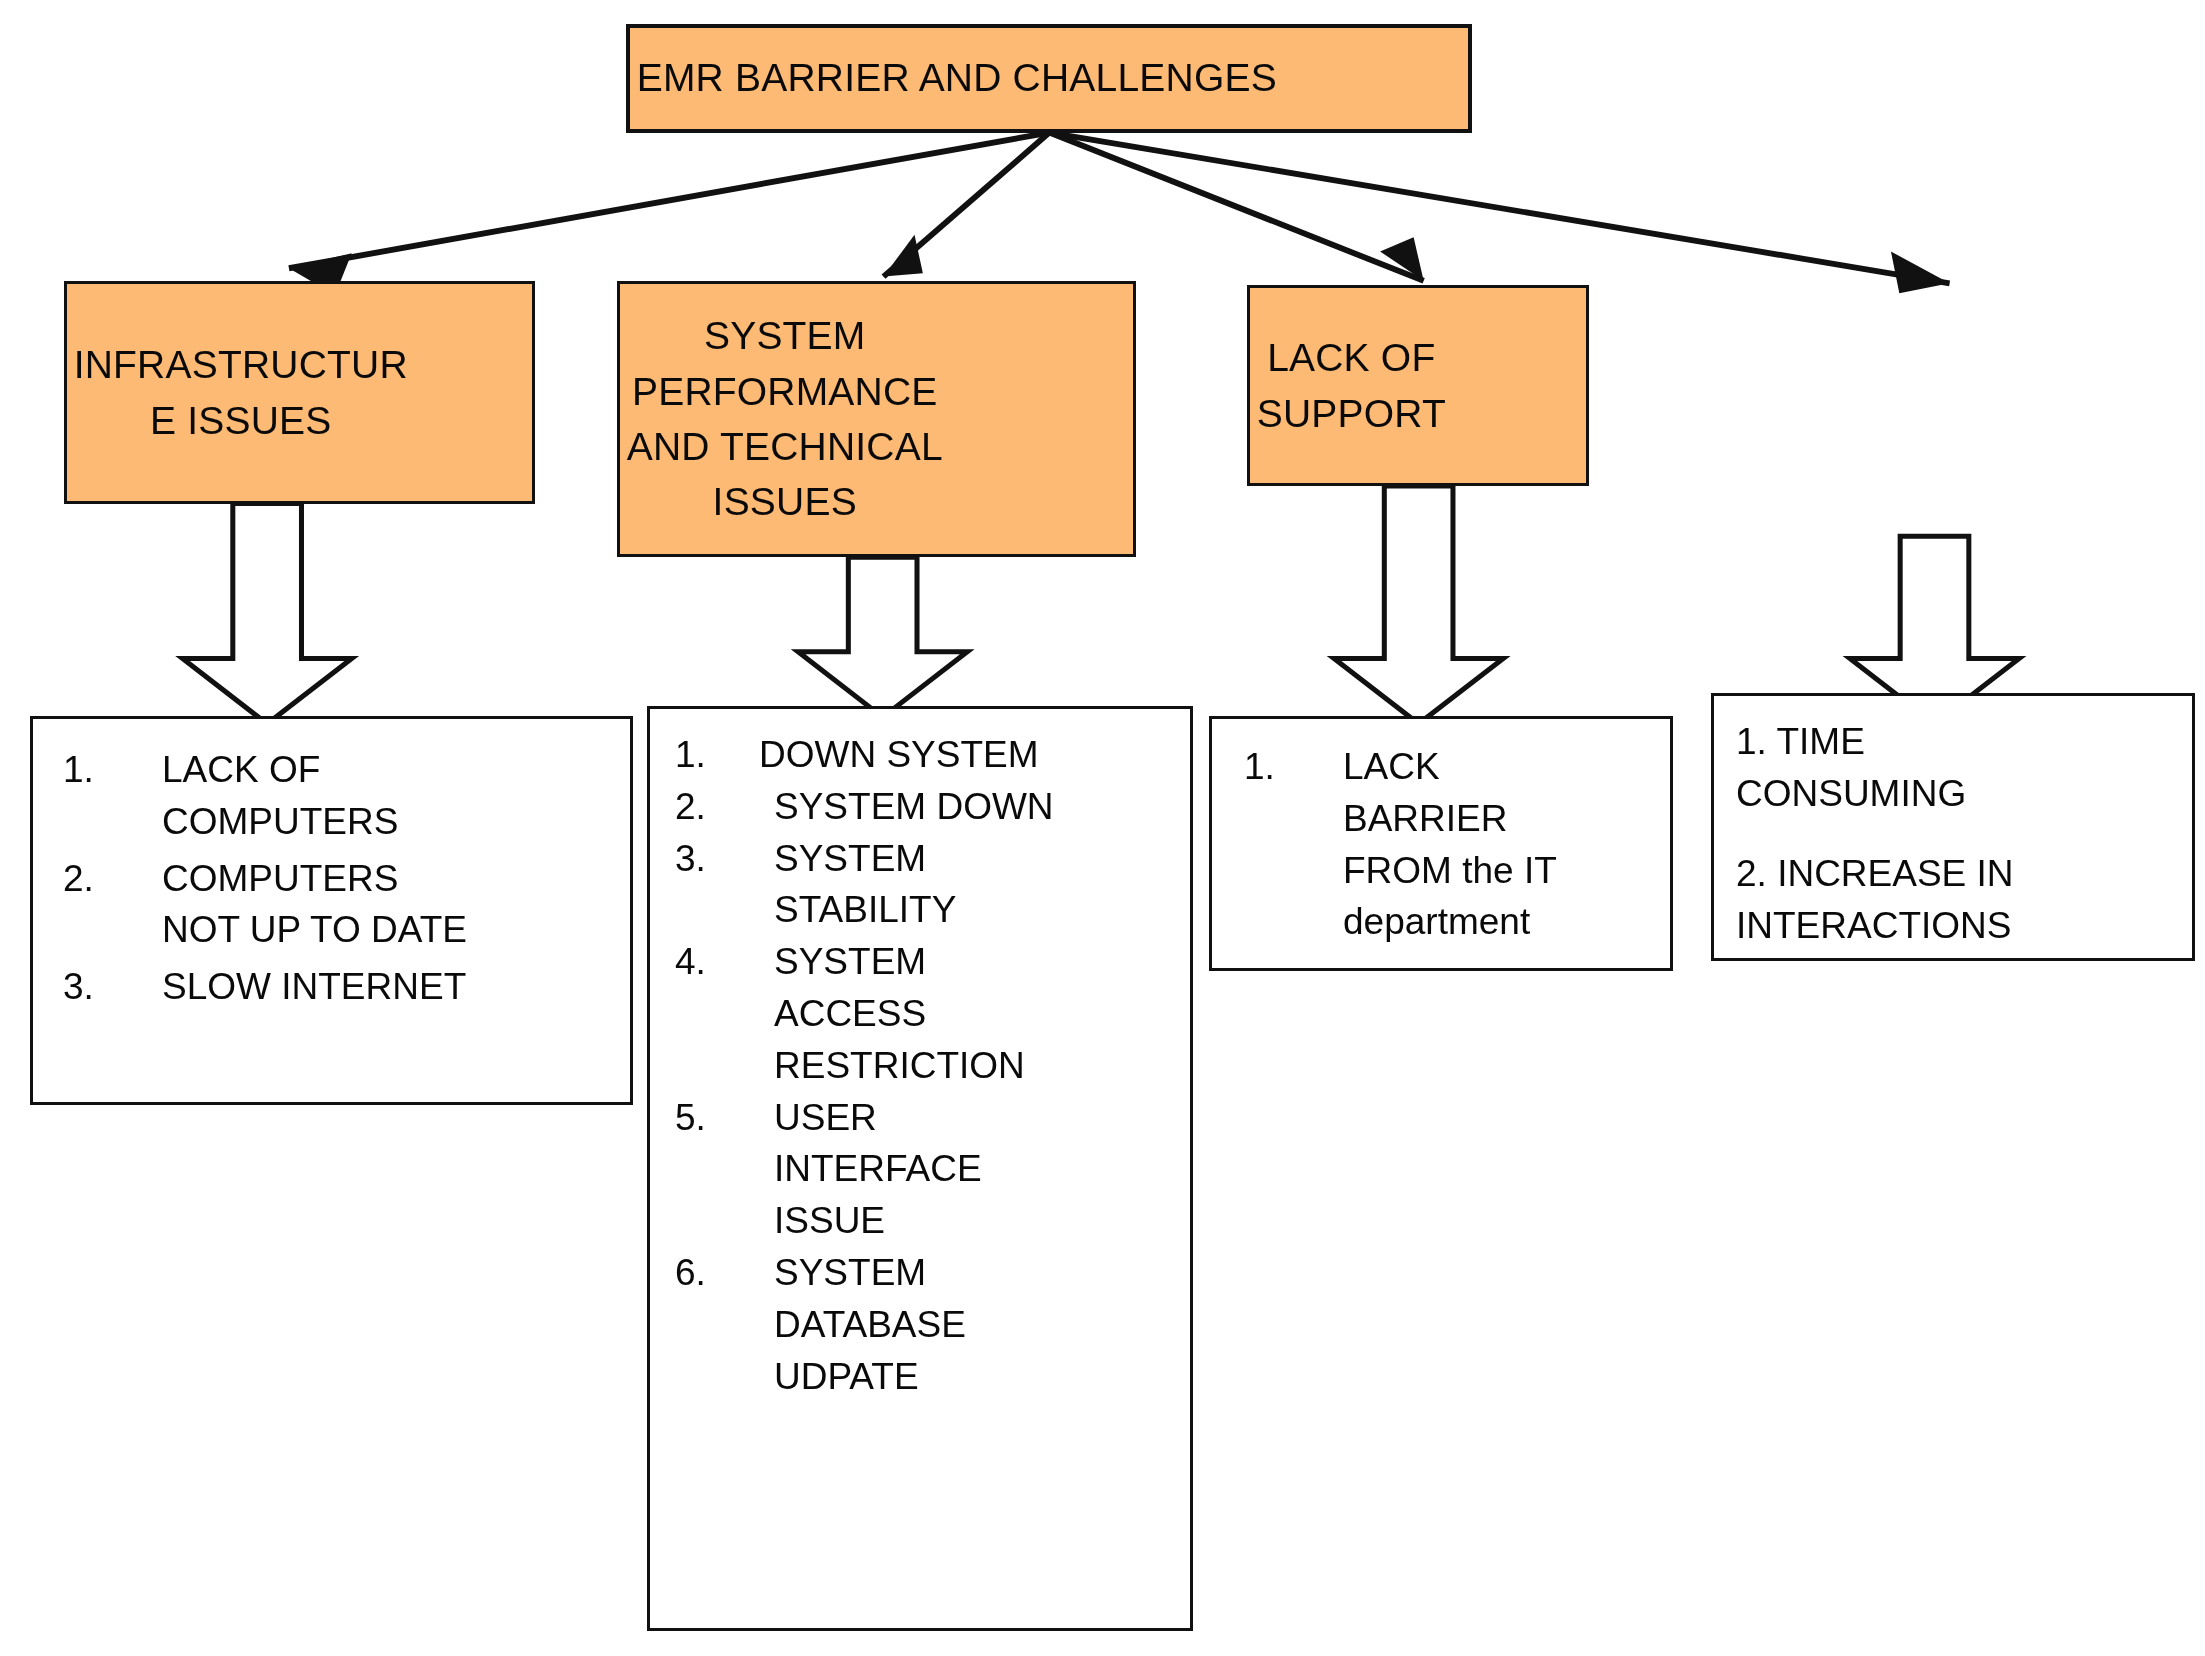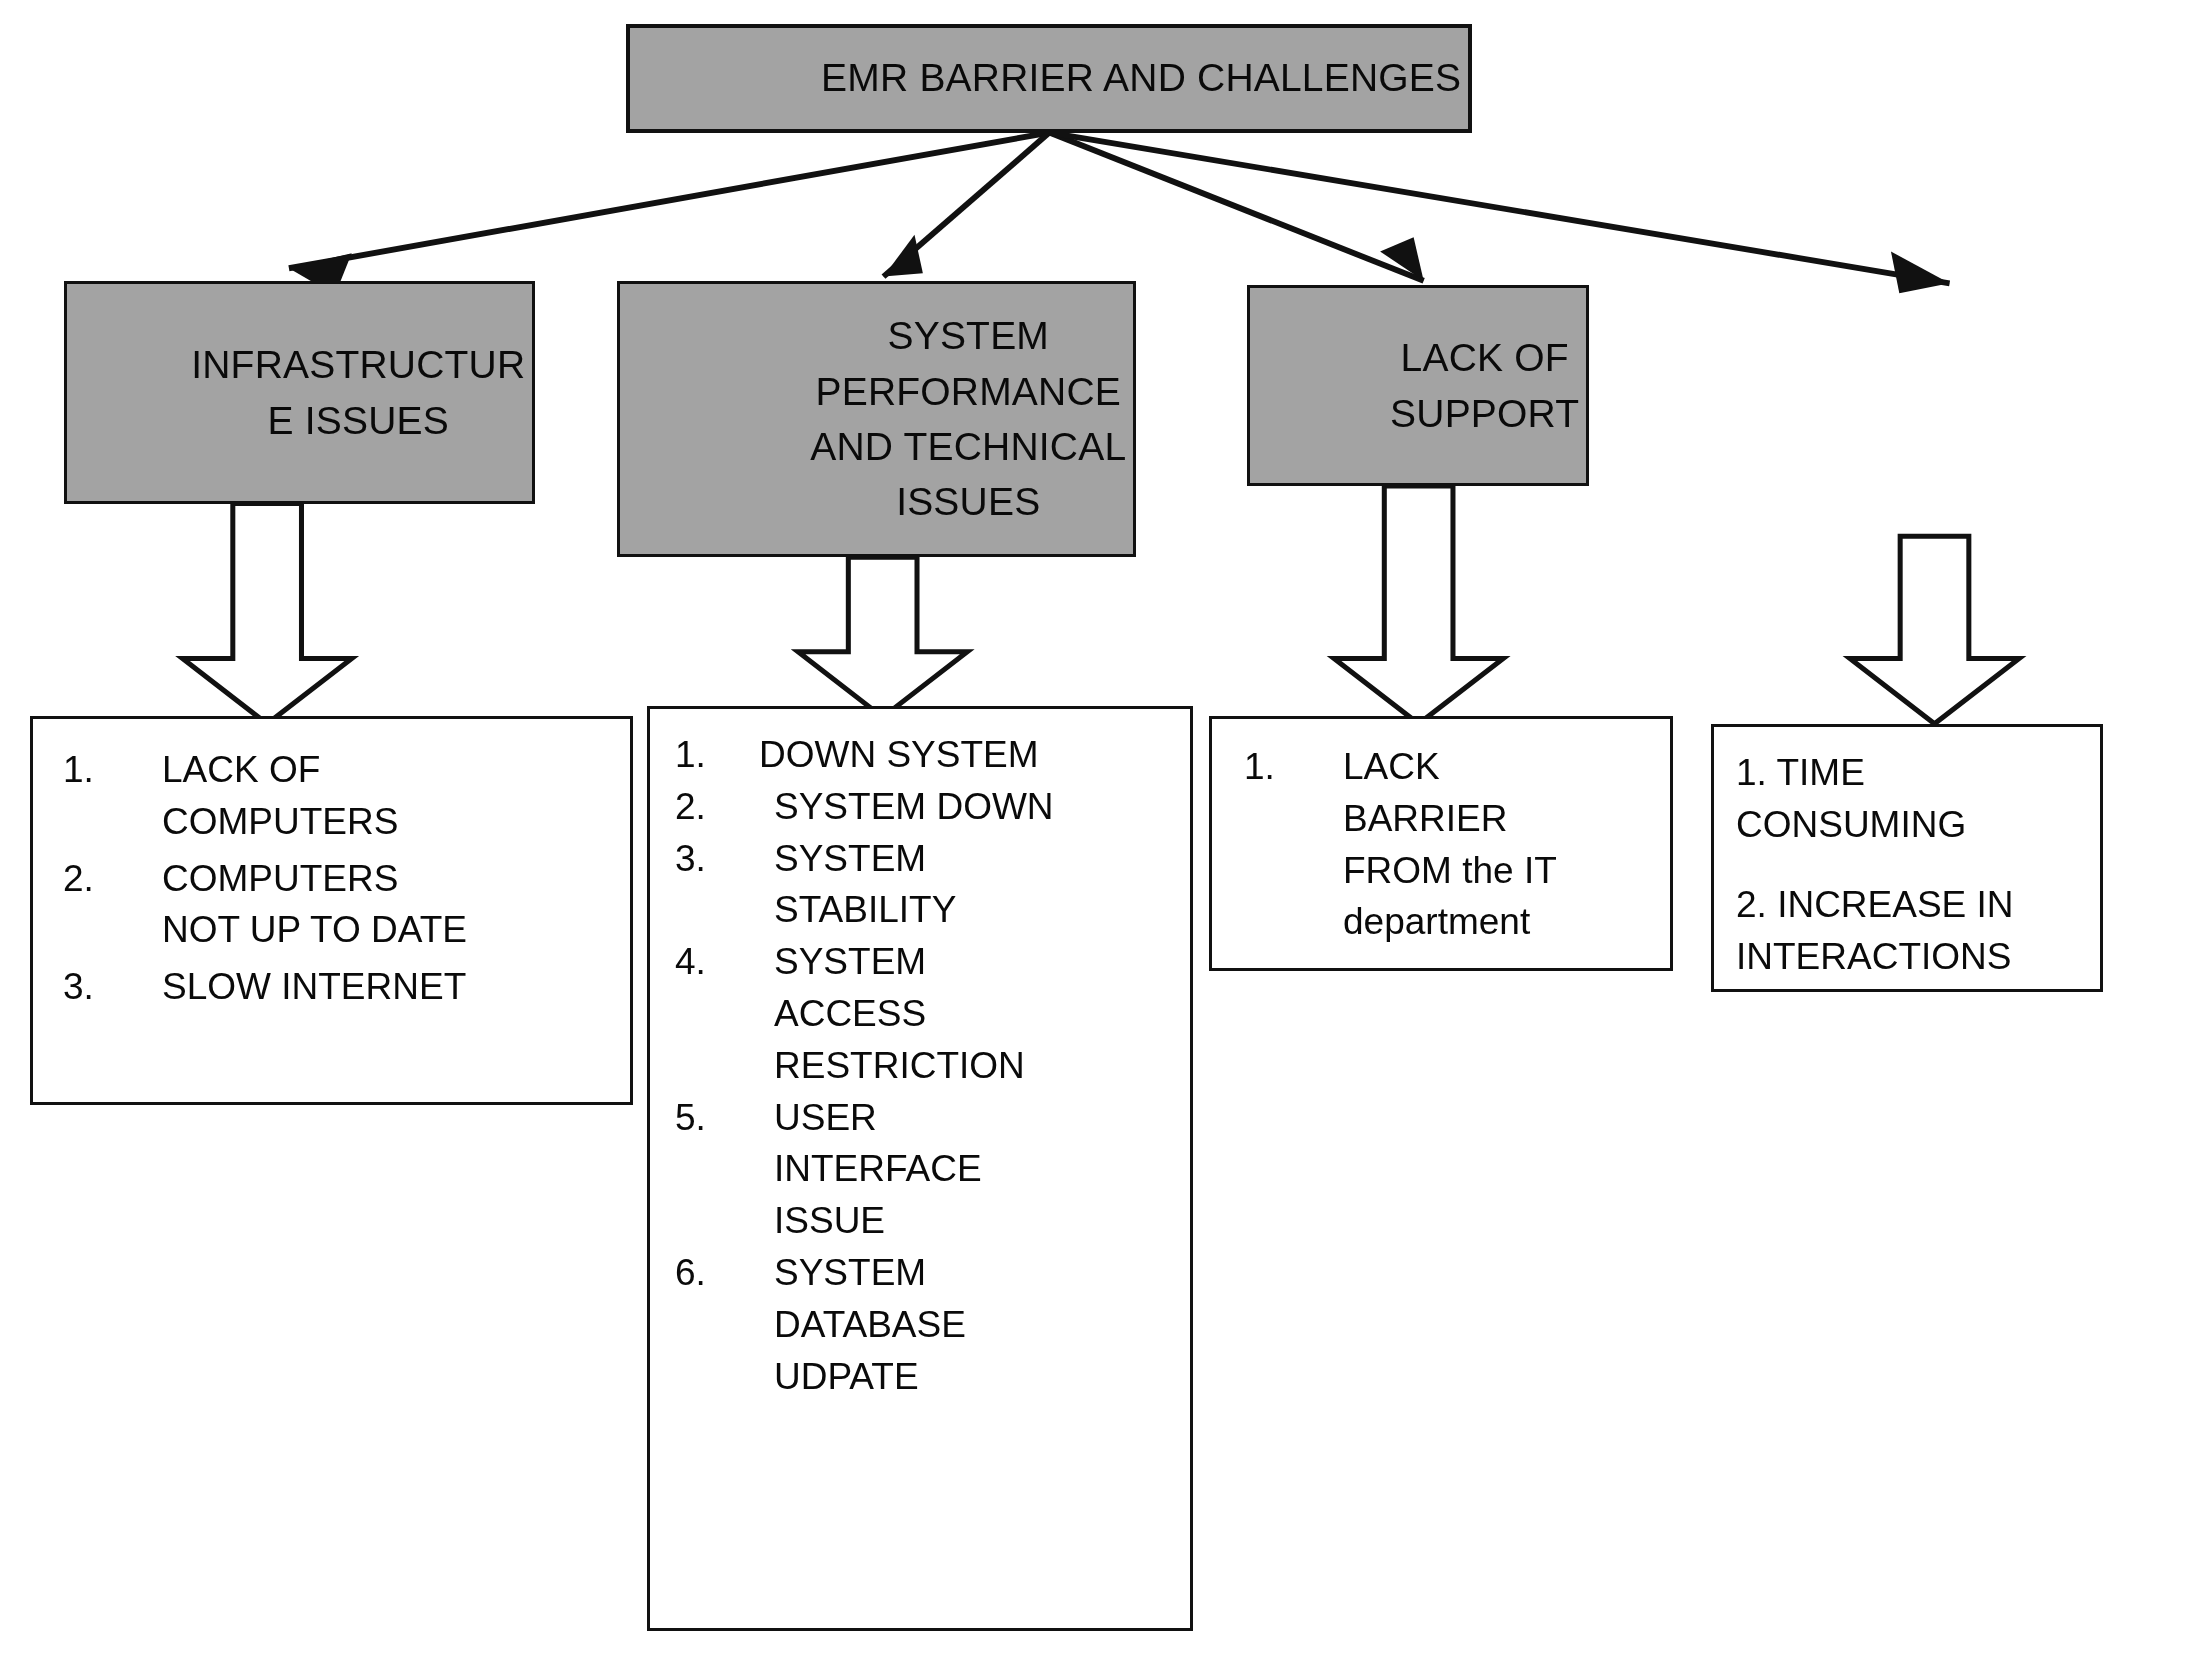--- a/index.html
+++ b/index.html
@@ -13,24 +13,24 @@
     height: 1657px;
     background: #ffffff;
     font-family: "Liberation Sans", sans-serif;
     color: #0a0a0a;
     overflow: hidden;
   }
   .node {
     position: absolute;
     box-sizing: border-box;
     border: 3.4px solid #111111;
-    background: #a3a3a3;
+    background: #fdba74;
     display: flex;
     align-items: center;
-    justify-content: flex-end;
+    justify-content: flex-start;
   }
   .node-label {
     text-align: center;
     line-height: 1.42;
     letter-spacing: 0.2px;
     white-space: pre-line;
     padding: 0 6.7px;
   }
   
   #root-node {
@@ -86,21 +86,21 @@
   #list-0 .list-inner { padding: 25px 11.7px 0 30px; }
   #list-0 .li { margin-bottom: 5px; }
 
   #list-1 { left: 647px;  top: 706px;  width: 546px;  height: 925px; }
   #list-1 .list-inner { padding: 20px 8.4px 0 25px; }
   #list-1 .li-first .num { width: 84px; }
 
   #list-2 { left: 1209px; top: 716px;  width: 464px;  height: 255px; }
   #list-2 .list-inner { padding: 22px 10px 0 32px; }
 
-  #list-3 { left: 1711px; top: 724px;  width: 392px;  height: 268px; }
+  #list-3 { left: 1711px; top: 693px;  width: 484px;  height: 268px; }
   #list-3 .list-inner { padding: 20px 10px 0 22px; }
   #list-3 .li { margin-bottom: 28.5px; }
 
   
   #connector-layer {
     position: absolute;
     left: 0; top: 0;
     width: 2205px; height: 1657px;
     pointer-events: none;
   }

